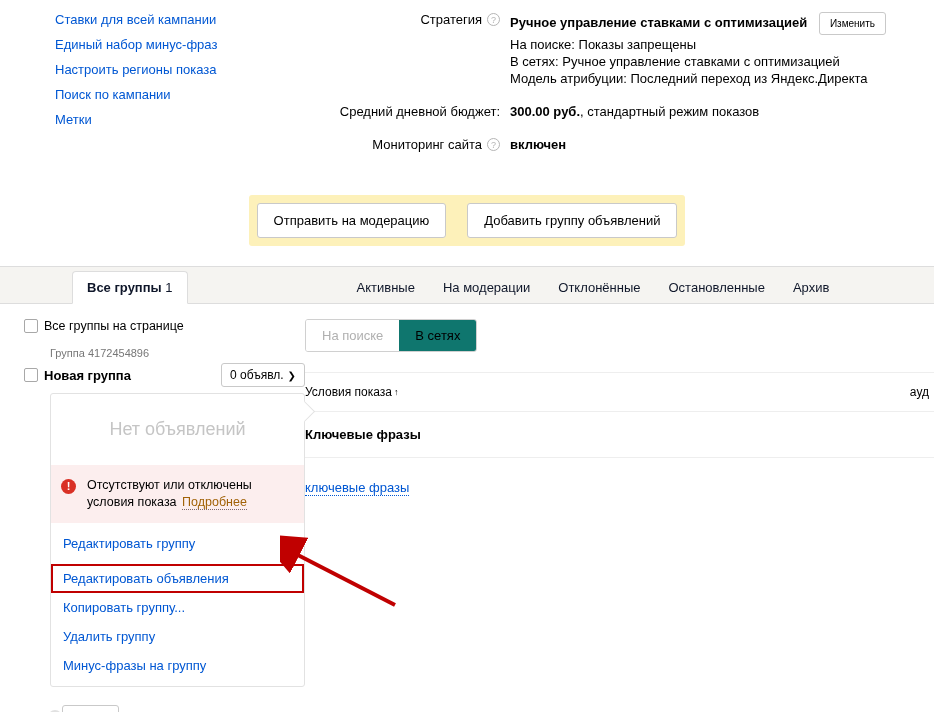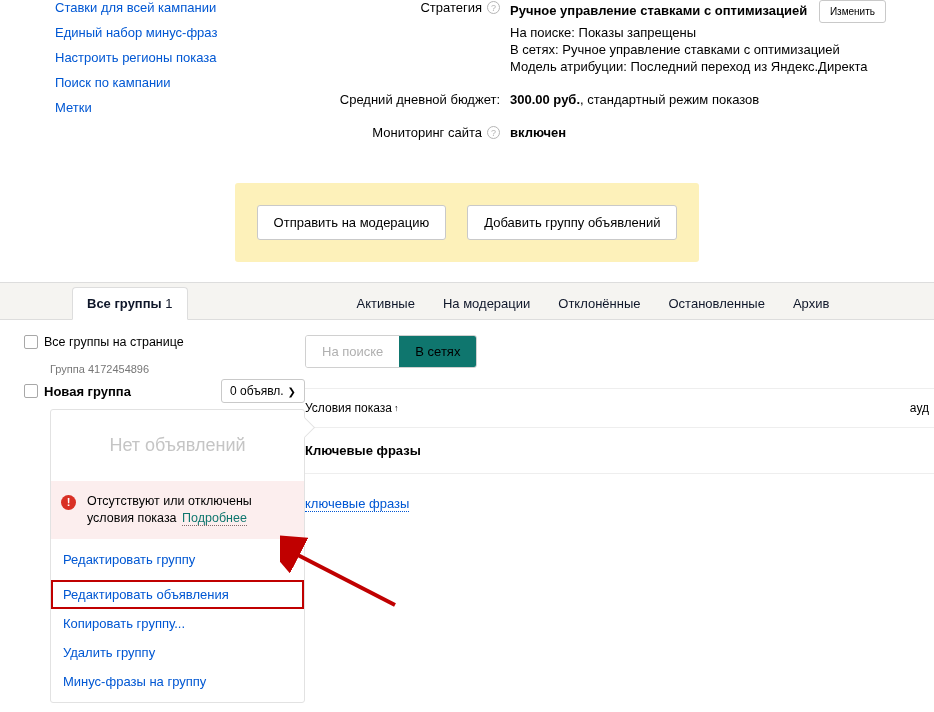--- a/index.html
+++ b/index.html
@@ -6,34 +6,34 @@
   body{
     margin:0;
     font-family:Arial,Helvetica,sans-serif;
     font-size:13px;
     color:#000;
     background:#fff;
     width:934px;
   }
   a.link{color:#0057d3;text-decoration:none;cursor:pointer;}
   
-  .top{display:flex;padding:0 0 0 55px;}
+  .top{display:flex;padding:12px 0 0 55px;}
   .sidebar{width:280px;}
   .sidebar .item{margin-bottom:10px;}
   
   .params-col{flex:1;}
   .params-row{display:flex;align-items:flex-start;margin-bottom:18px;}
   .params-label{width:175px;text-align:right;padding-right:10px;color:#000;display:flex;justify-content:flex-end;align-items:center;gap:5px;}
   .params-value{flex:1;}
   .params-value .sub{margin-top:2px;}
   .help-icon{display:inline-flex;width:13px;height:13px;border:1px solid #b5b5b5;border-radius:50%;align-items:center;justify-content:center;font-size:9px;color:#b5b5b5;}
   .btn-change{background:#fff;border:1px solid #c9c9c9;border-radius:3px;padding:5px 10px;font-size:10px;margin-left:8px;cursor:pointer;}
   
   .action-bar{display:flex;justify-content:center;margin:25px 0 20px 0;}
-  .action-inner{background:#fdf1ba;padding:22px;border-radius:3px;display:inline-flex;gap:21px;align-items:flex-end;}
+  .action-inner{background:#fdf1ba;padding:8px;border-radius:3px;display:inline-flex;gap:21px;align-items:flex-end;}
   .btn-big{background:#fff;border:1px solid #c9c9c9;border-radius:3px;padding:9px 16px;font-size:13px;cursor:pointer;}
   
   .tabbar{background:#f5f4f1;border-top:1px solid #ddd;border-bottom:1px solid #ddd;display:flex;align-items:flex-end;height:38px;padding-left:72px;}
   .tab{padding:8px 14px;font-size:13px;color:#0f172a;cursor:pointer;}
   .tab.active{background:#fff;border:1px solid #ddd;border-bottom:1px solid #fff;border-radius:4px 4px 0 0;position:relative;top:1px;font-weight:bold;}
   .tab.active .count{font-weight:normal;}
   .tab-spacer{width:155px;}
   
   .lower{display:flex;padding-top:15px;}
   .left-col{width:305px;padding-left:24px;position:relative;}
@@ -50,21 +50,21 @@
   
   .card{border:1px solid #e2e2e2;border-radius:3px;margin-left:26px;margin-top:6px;background:#fff;position:relative;}
   .card::after{
     content:"";position:absolute;right:-8px;top:10px;width:14px;height:14px;
     background:#fff;border-top:1px solid #e2e2e2;border-right:1px solid #e2e2e2;
     transform:rotate(45deg);
   }
   .no-ads{color:#c5c5c5;font-size:18px;text-align:center;padding:25px 0;}
   .warn-box{background:#fceeee;padding:12px 12px 12px 36px;position:relative;font-size:12.5px;line-height:1.35;}
   .warn-icon{position:absolute;left:10px;top:14px;width:15px;height:15px;border-radius:50%;background:#d93025;color:#fff;font-size:11px;display:flex;align-items:center;justify-content:center;font-weight:bold;}
-  .warn-box .more{color:#0f766e;border-bottom:1px dotted #806a6a;cursor:pointer;margin-left:2px;}
+  .warn-box .more{color:#a16207;border-bottom:1px dotted #806a6a;cursor:pointer;margin-left:2px;}
   .menu{padding:6px 0;}
   .menu .mitem{padding:7px 12px;color:#0057d3;font-size:13px;cursor:pointer;}
   .menu .mitem.highlight{outline:2px solid #c00000;outline-offset:-2px;margin-top:6px;}
   
   .tags-btn{margin:18px 0 0 22px;display:inline-flex;align-items:center;gap:2px;}
   .tag-circle{width:14px;height:14px;border-radius:50%;background:#e1e1e1;display:inline-block;position:relative;left:2px;}
   .tags-inner{border:1px solid #c9c9c9;border-radius:3px;padding:4px 10px;background:#fff;font-size:12.5px;cursor:pointer;}
   
   .filter-tabs{display:inline-flex;border:1px solid #d0d0d0;border-radius:3px;overflow:hidden;margin-bottom:20px;}
   .filter-tab{padding:8px 16px;font-size:13px;cursor:pointer;background:#fff;}

